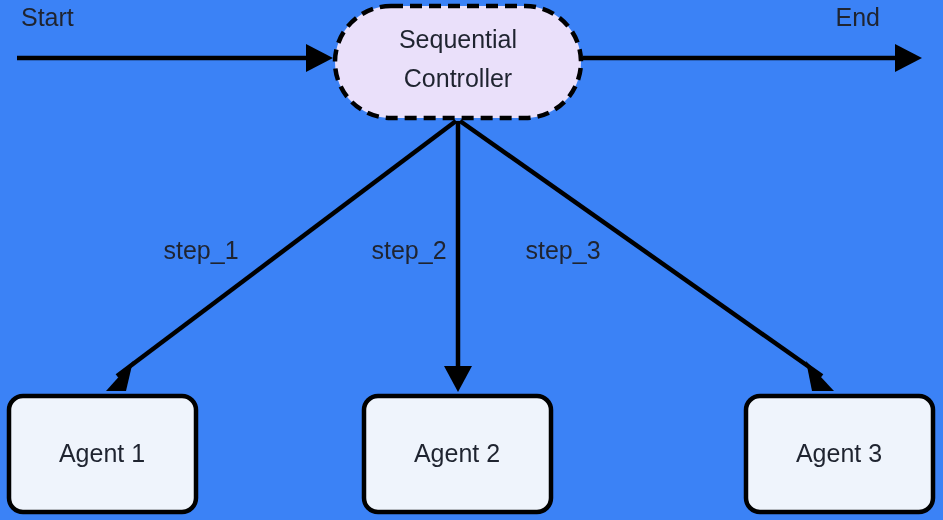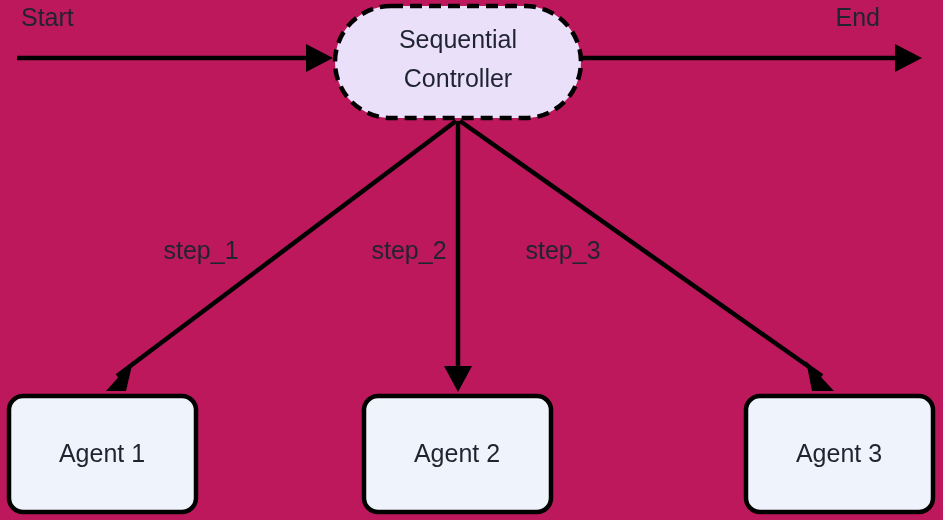--- a/index.html
+++ b/index.html
@@ -8,21 +8,21 @@
     padding: 0;
     background: #ffffff;
   }
   body {
     font-family: "Liberation Sans", sans-serif;
   }
   #diagram-root {
     position: relative;
     width: 943px;
     height: 520px;
-    background: #be185d;
+    background: #3b82f6;
     overflow: hidden;
   }
   #diagram-svg {
     position: absolute;
     left: 0;
     top: 0;
     width: 943px;
     height: 520px;
   }
   .node-label {

